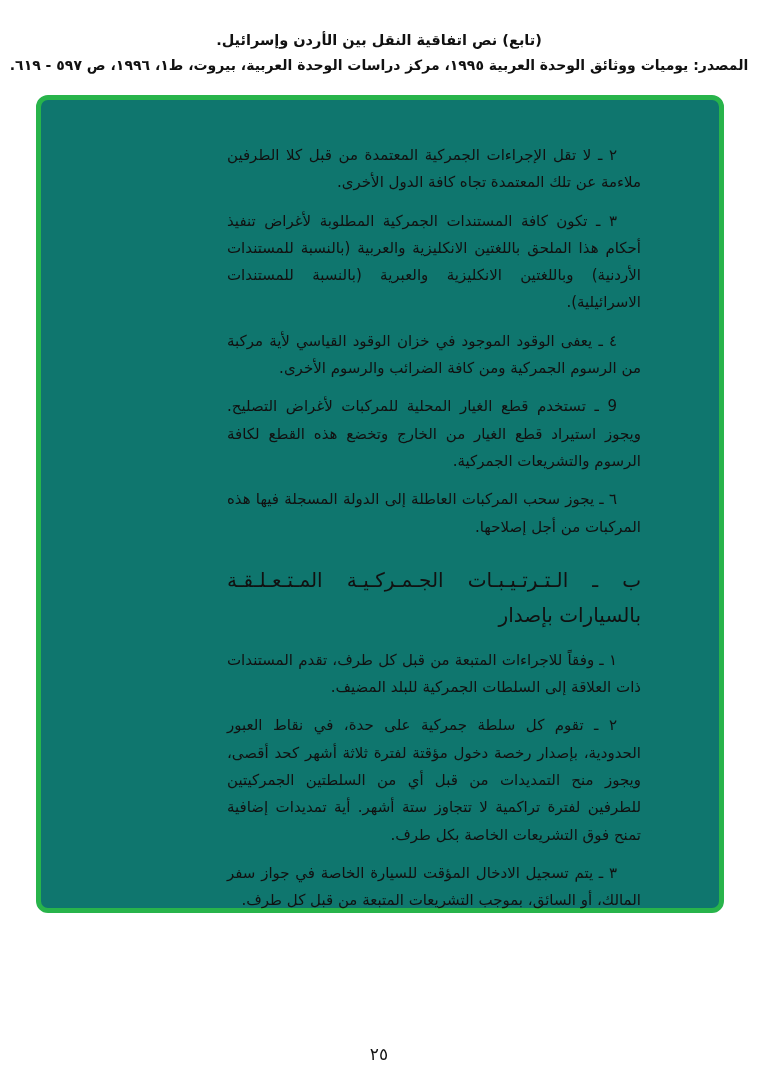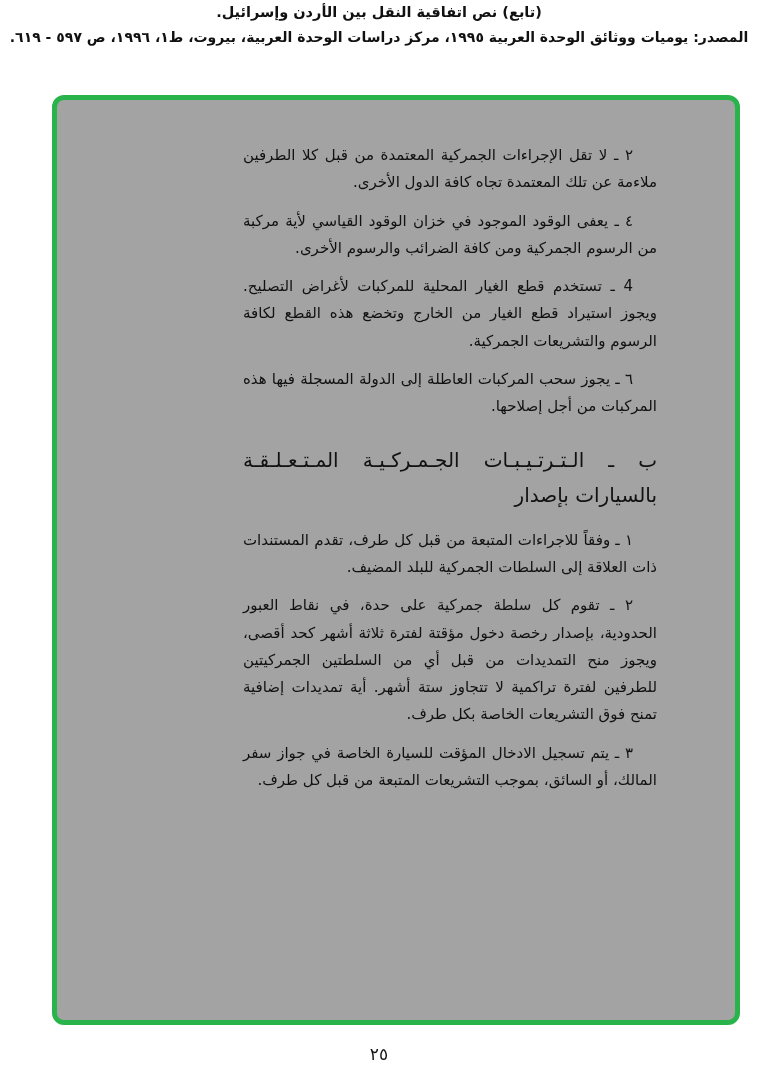--- a/index.html
+++ b/index.html
@@ -10,41 +10,41 @@
     width: 758px;
     height: 1078px;
     background: #ffffff;
     font-family: "DejaVu Sans", sans-serif;
     color: var(--ink);
     overflow: hidden;
   }
   .page-header {
     direction: rtl;
     text-align: center;
-    padding-top: 4px;
+    padding-top: 32px;
   }
   .header-title {
     font-size: 14.5px;
     font-weight: bold;
     letter-spacing: 0.2px;
   }
   .header-source {
     font-size: 14px;
     font-weight: bold;
     margin-top: 9px;
   }
   .frame {
     position: absolute;
-    left: 52px;
+    left: 36px;
     top: 95px;
     width: 688px;
-    height: 930px;
+    height: 818px;
     border: 5px solid var(--frame-green);
     border-radius: 12px;
-    background: #a3a3a3;
+    background: #0f766e;
   }
   .text-column {
     direction: rtl;
     width: 414px;
     margin: 42px 78px 0 auto;
   }
   .para {
     font-size: 15px;
     line-height: 1.82;
     text-align: justify;
@@ -87,24 +87,25 @@
   <header class="page-header">
     <div class="header-title">(تابع) نص اتفاقية النقل بين الأردن وإسرائيل.</div>
     <div class="header-source">المصدر: يوميات ووثائق الوحدة العربية ١٩٩٥، مركز دراسات الوحدة العربية، بيروت، ط١، ١٩٩٦، ص ٥٩٧ - ٦١٩.</div>
   </header>
 
   <div class="frame">
     <div class="text-column">
 
       <p class="para">٢ ـ لا تقل الإجراءات الجمركية المعتمدة من قبل كلا الطرفين ملاءمة عن تلك المعتمدة تجاه كافة الدول الأخرى.</p>
 
+      <p class="para">٣ ـ تكون كافة المستندات الجمركية المطلوبة لأغراض تنفيذ أحكام هذا الملحق باللغتين الانكليزية والعربية (بالنسبة للمستندات الأردنية) وباللغتين الانكليزية والعبرية (بالنسبة للمستندات الاسرائيلية).</p>
 
       <p class="para">٤ ـ يعفى الوقود الموجود في خزان الوقود القياسي لأية مركبة من الرسوم الجمركية ومن كافة الضرائب والرسوم الأخرى.</p>
 
-      <p class="para">4 ـ تستخدم قطع الغيار المحلية للمركبات لأغراض التصليح. ويجوز استيراد قطع الغيار من الخارج وتخضع هذه القطع لكافة الرسوم والتشريعات الجمركية.</p>
+      <p class="para">9 ـ تستخدم قطع الغيار المحلية للمركبات لأغراض التصليح. ويجوز استيراد قطع الغيار من الخارج وتخضع هذه القطع لكافة الرسوم والتشريعات الجمركية.</p>
 
       <p class="para">٦ ـ يجوز سحب المركبات العاطلة إلى الدولة المسجلة فيها هذه المركبات من أجل إصلاحها.</p>
 
       <h2 class="section-heading">
         <span class="heading-line-1">ب ـ الـتـرتـيـبـات الجـمـركـيـة المـتـعـلـقـة</span>
         <span class="heading-line-2">بالسيارات بإصدار</span>
       </h2>
 
       <p class="para">١ ـ وفقاً للاجراءات المتبعة من قبل كل طرف، تقدم المستندات ذات العلاقة إلى السلطات الجمركية للبلد المضيف.</p>
 

